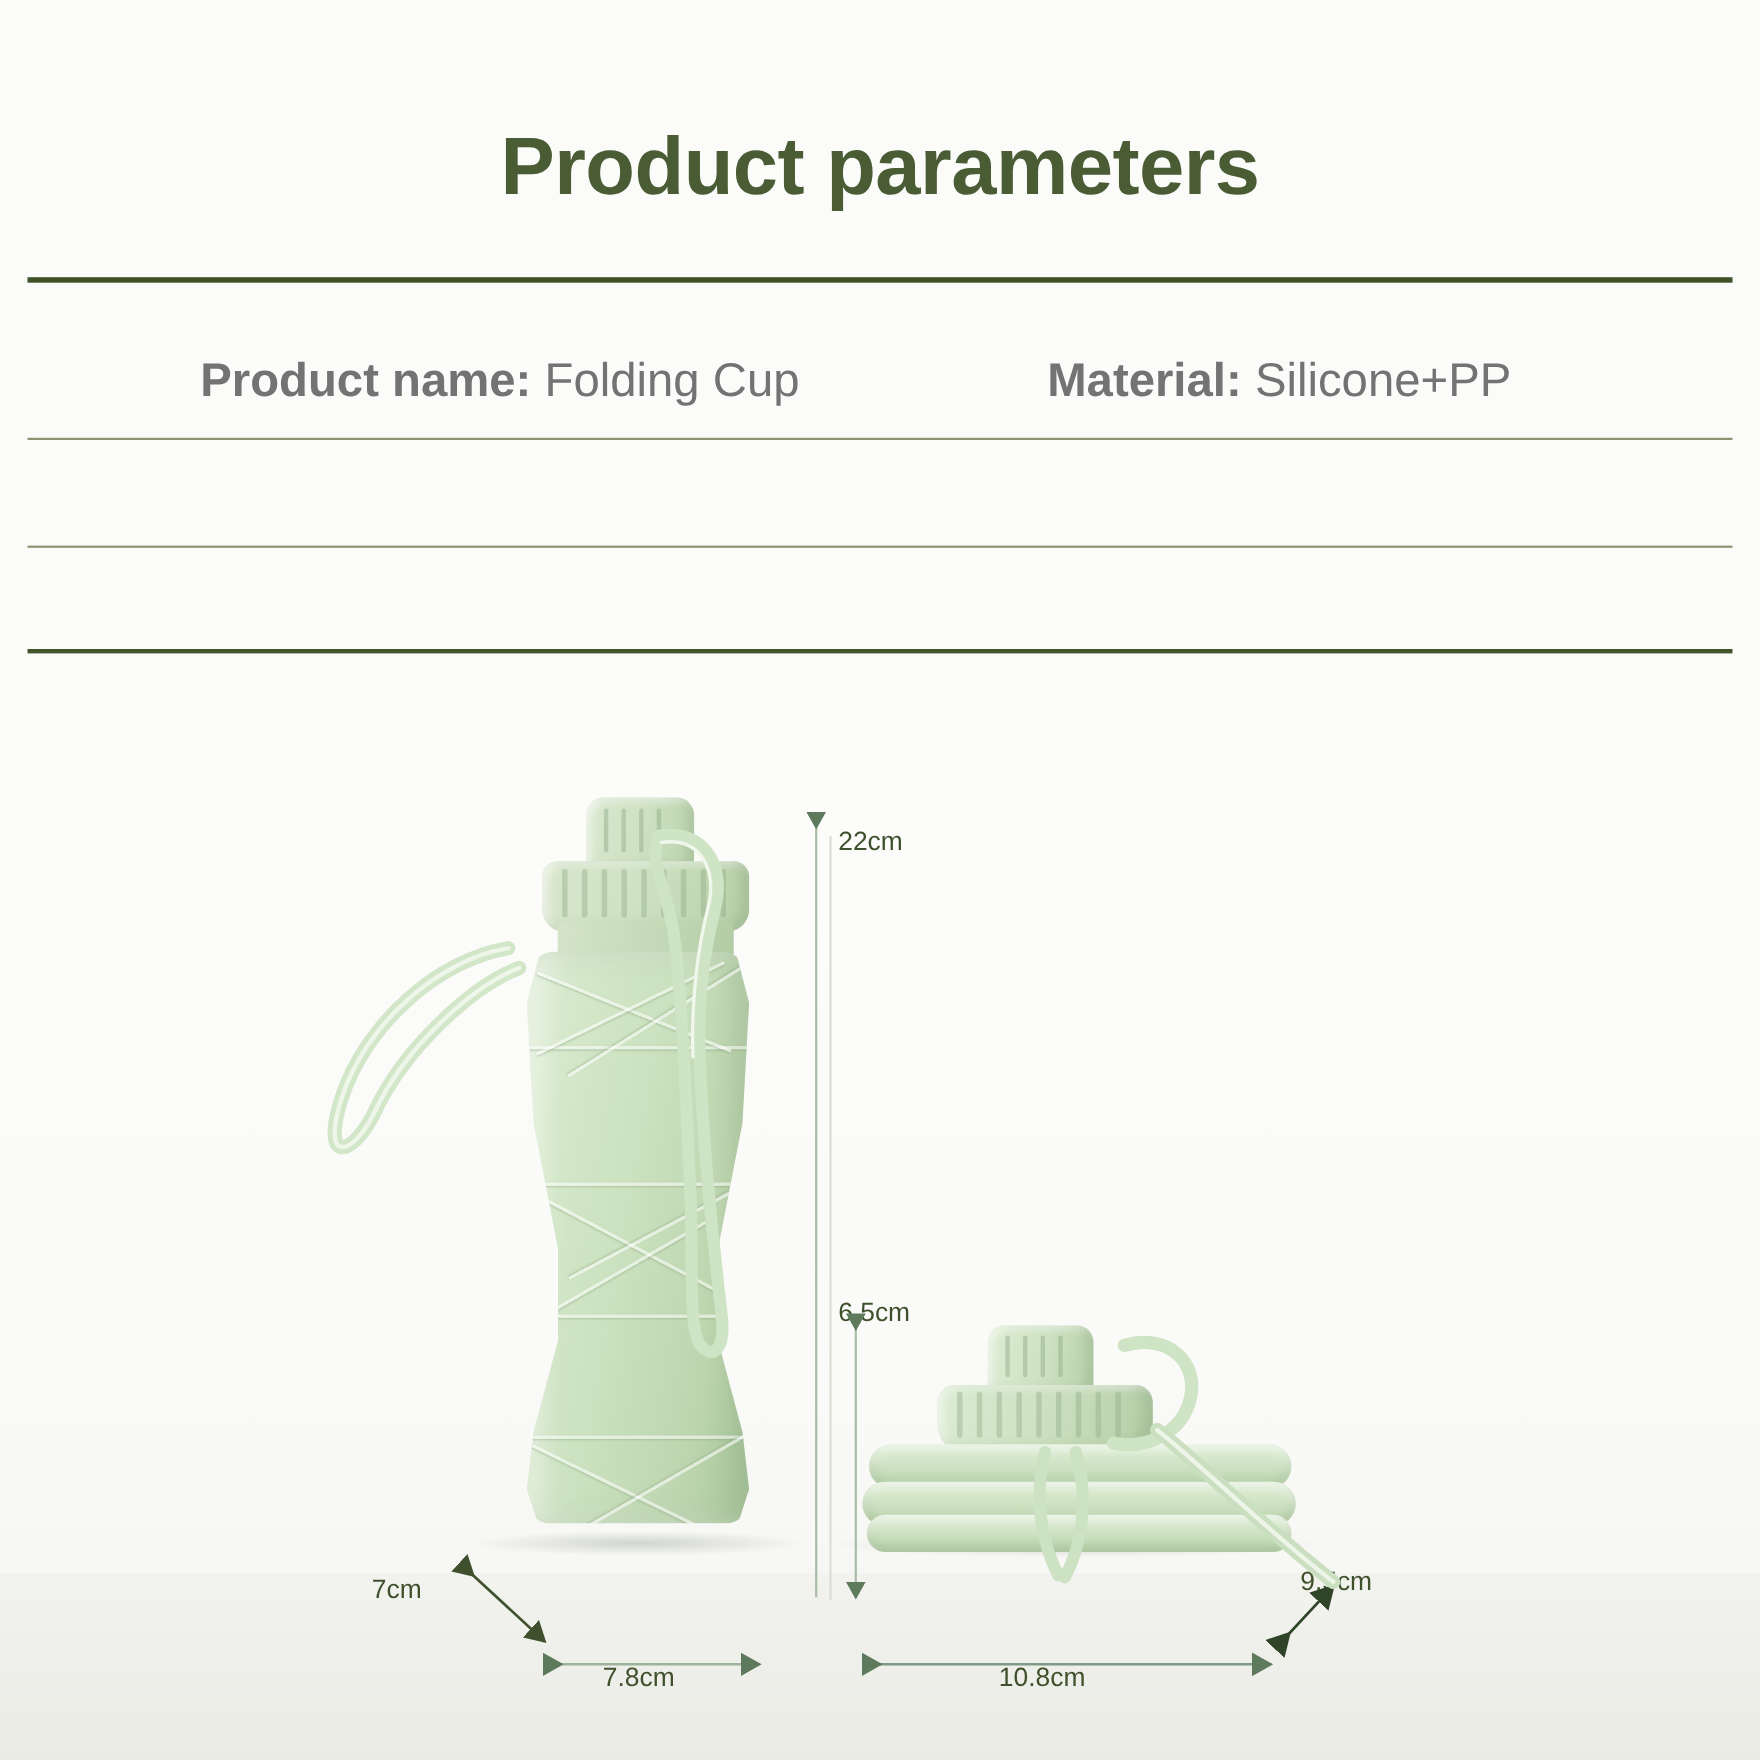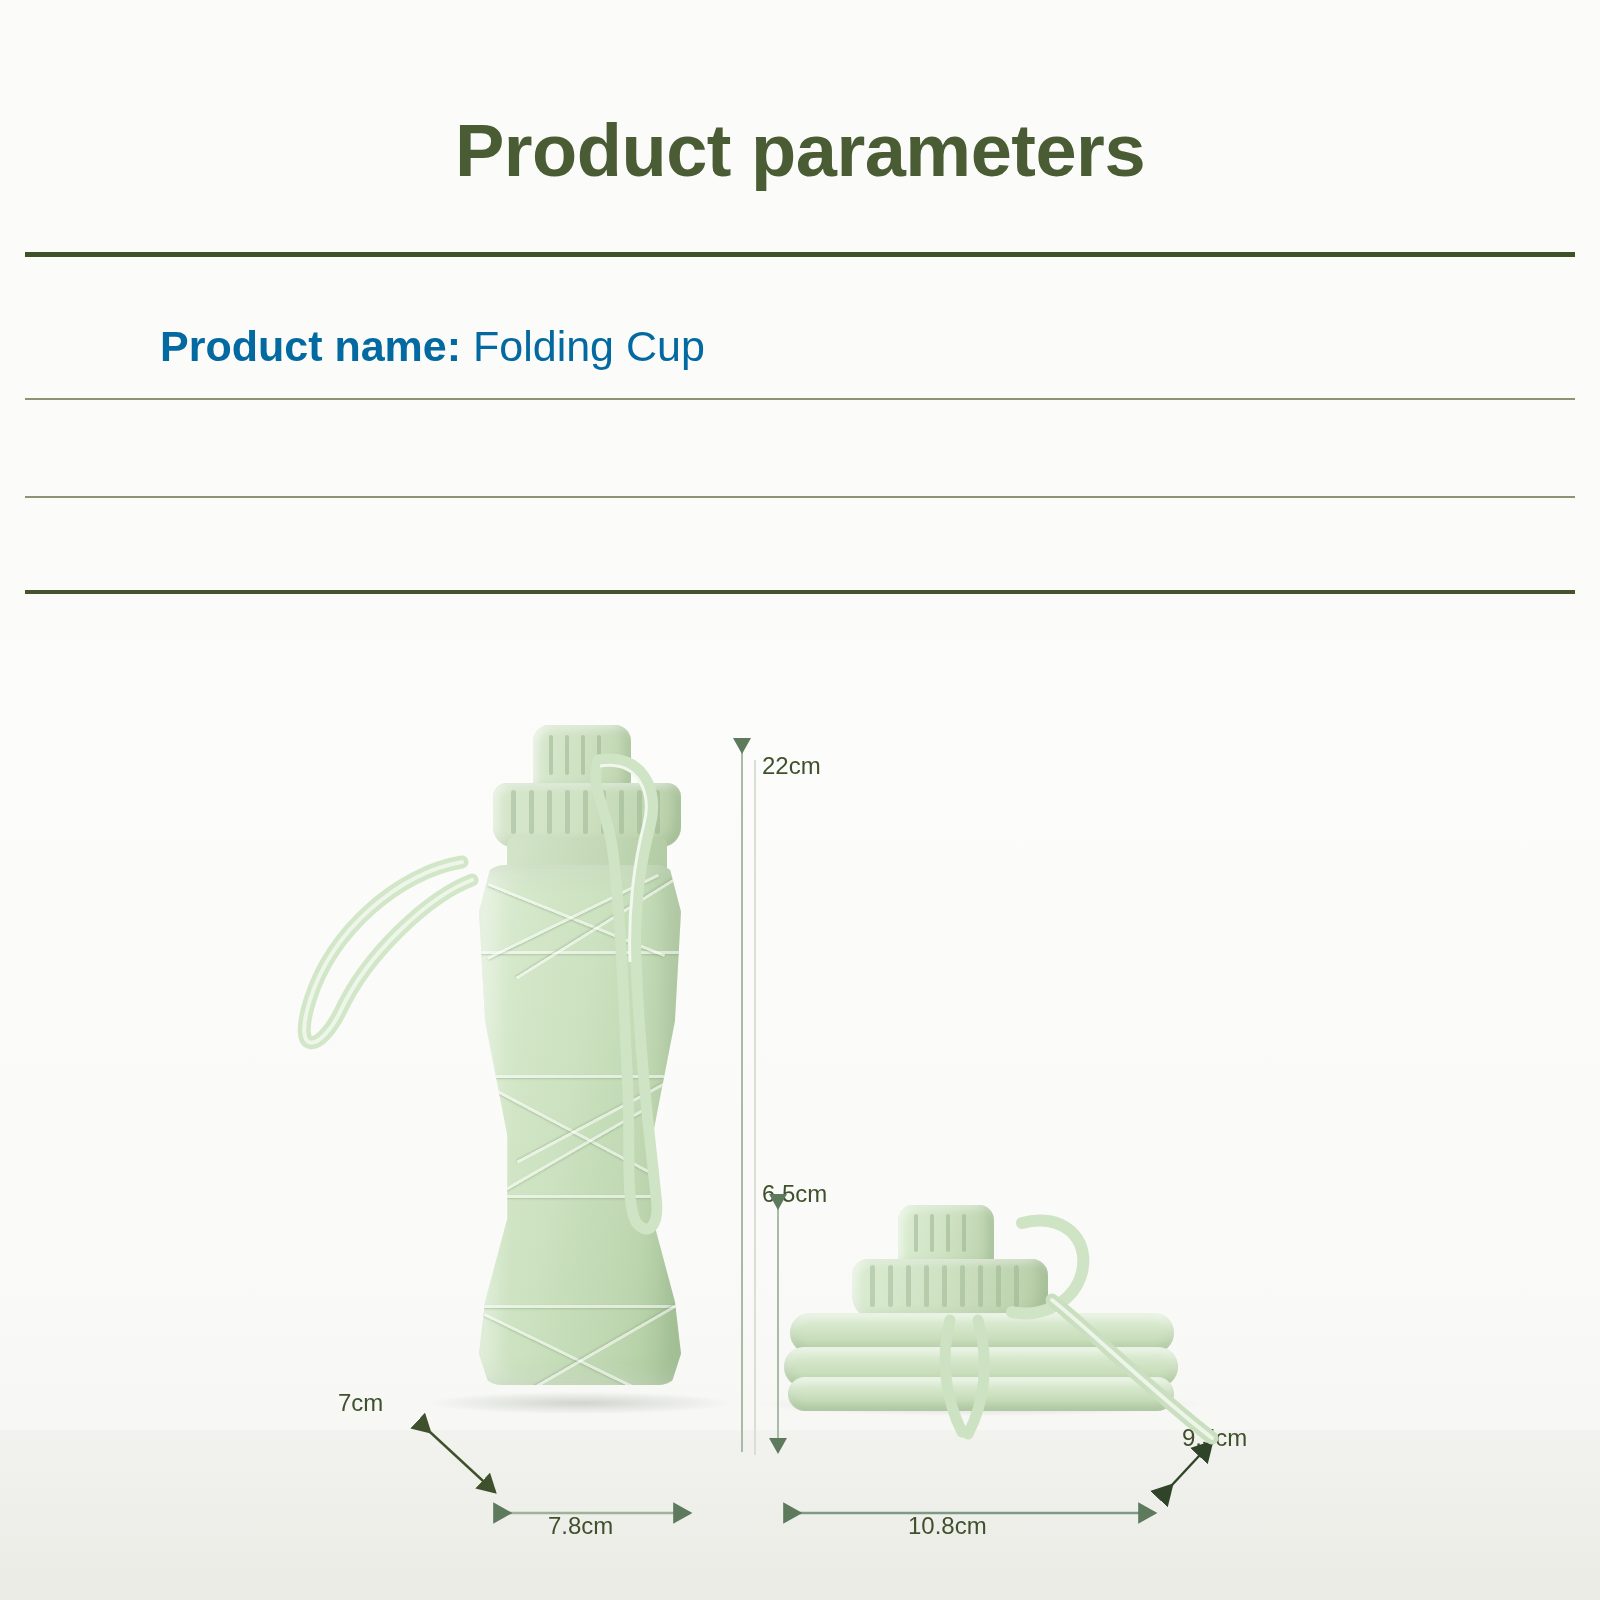--- a/index.html
+++ b/index.html
@@ -15,21 +15,21 @@
   .title{
     position:absolute;left:0;top:108px;width:1600px;
     text-align:center;font-size:74px;font-weight:bold;
     color:#4a5c34;letter-spacing:-0.5px;
   }
   .rule{position:absolute;left:25px;width:1550px;}
   .rule-strong{height:5px;background:#3f5227;}
   .rule-soft{height:2px;background:#8d9472;}
   .rule-bottom{height:4px;background:#44552c;}
 
-  .cell{position:absolute;color:#0369a1;white-space:nowrap;}
+  .cell{position:absolute;color:#737373;white-space:nowrap;margin-left:22px;}
   .cell .k{font-weight:bold;}
   .cell .v{font-weight:normal;}
   .r1{font-size:43px;}
   .r2{font-size:43px;}
   .r3{font-size:43px;}
   .col-l{left:160px;}
   .col-r{left:930px;}
 
   
   #stage{position:absolute;left:0;top:640px;width:1600px;height:960px;
@@ -119,20 +119,24 @@
 
 <div id="page">
 
   <div class="title">Product parameters</div>
 
   <div class="rule rule-strong" style="top:252px"></div>
 
   <div class="cell r1 col-l" style="top:322px">
     <span class="k">Product name:</span>
     <span class="v"> Folding Cup</span>
+  </div>
+  <div class="cell r1 col-r" style="top:322px">
+    <span class="k">Material:</span>
+    <span class="v"> Silicone+PP</span>
   </div>
 
   <div class="rule rule-soft" style="top:398px"></div>
 
 
   <div class="rule rule-soft" style="top:496px"></div>
 
 
   <div class="rule rule-bottom" style="top:590px"></div>
 
@@ -196,21 +200,21 @@
         <span class="rib" style="left:144px"></span>
         <span class="rib" style="left:162px"></span>
       </div>
       <div class="fold" style="left:10px;top:108px;width:384px;height:40px;"></div>
       <div class="fold" style="left:4px;top:142px;width:394px;height:40px;"></div>
       <div class="fold" style="left:8px;top:172px;width:386px;height:34px;"></div>
     </div>
 
     <div class="dimtext" style="left:762px;top:112px;">22cm</div>
     <div class="dimtext" style="left:762px;top:540px;">6.5cm</div>
-    <div class="dimtext" style="left:338px;top:749px;">7cm</div>
+    <div class="dimtext" style="left:338px;top:792px;">7cm</div>
     <div class="dimtext" style="left:548px;top:872px;">7.8cm</div>
     <div class="dimtext" style="left:908px;top:872px;">10.8cm</div>
     <div class="dimtext" style="left:1182px;top:784px;">9.5cm</div>
   </div>
 
   <svg class="ov" viewBox="0 0 1600 1600" xmlns="http://www.w3.org/2000/svg">
     <defs>
       <marker id="ah" markerWidth="9" markerHeight="9" refX="7" refY="4.5" orient="auto">
         <path d="M0,0 L8,4.5 L0,9 z" fill="#5d7a5d"></path>
       </marker>

